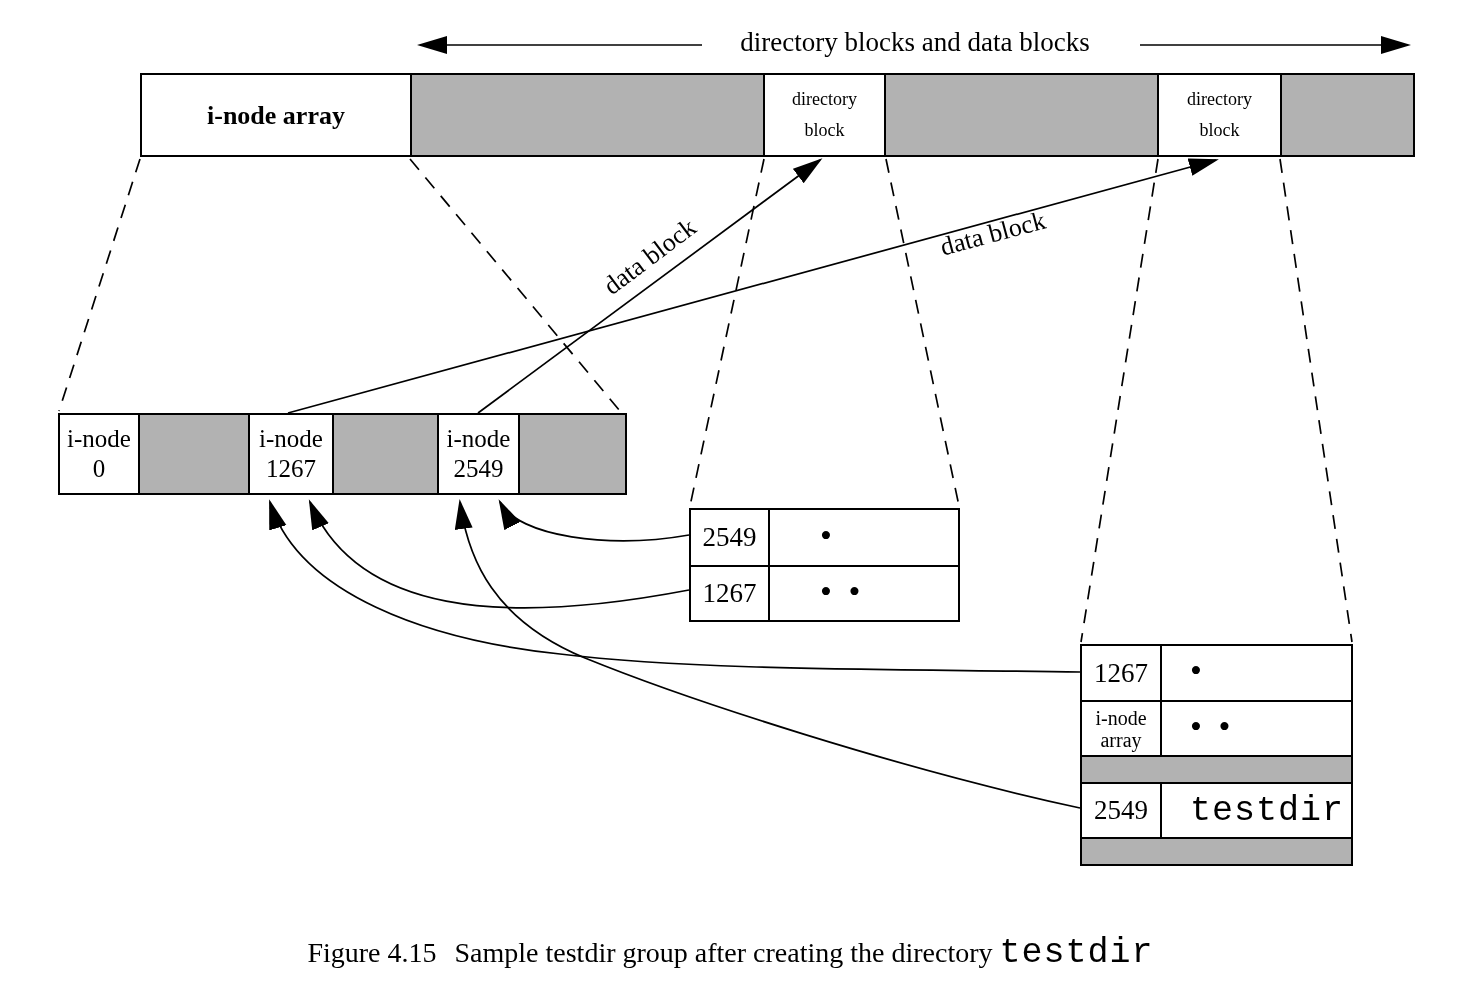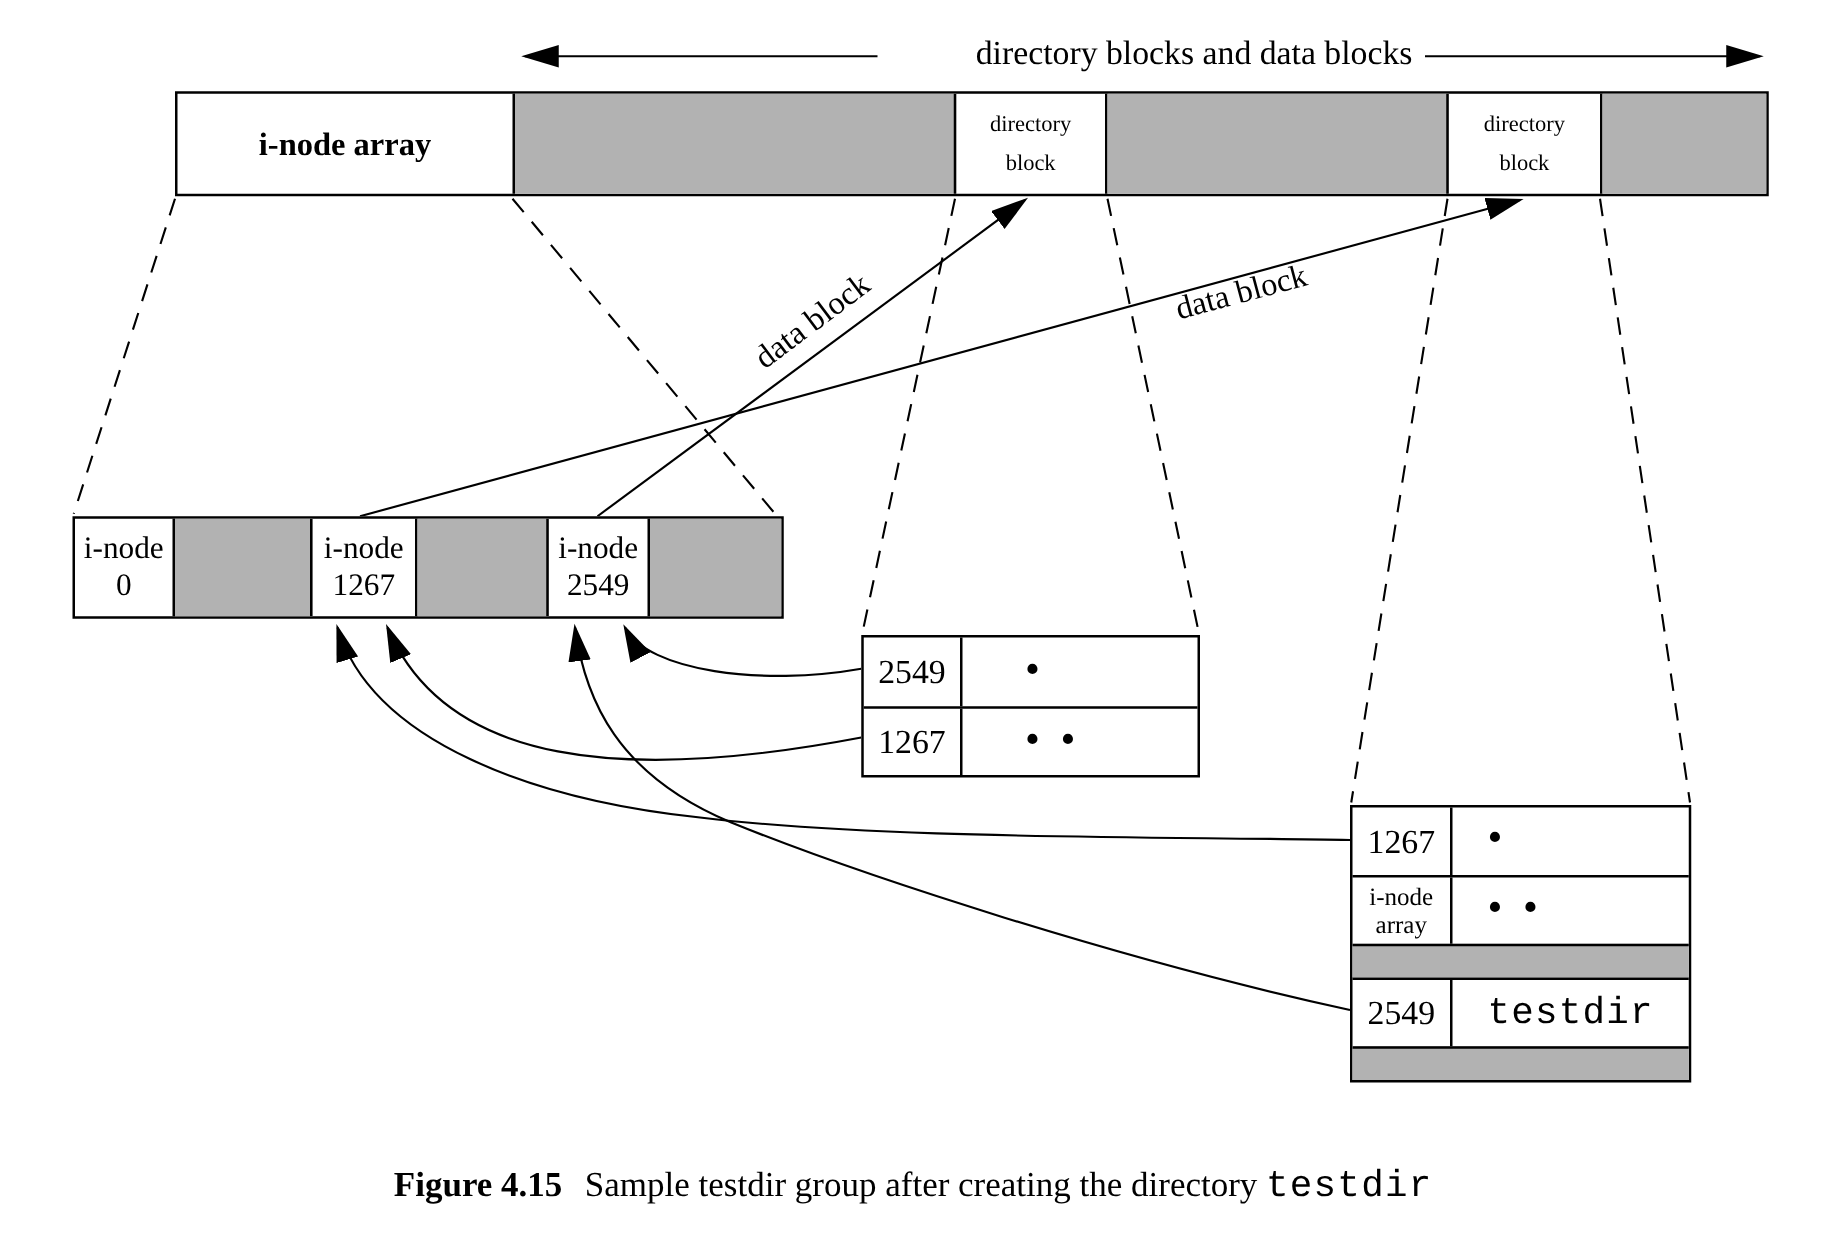--- a/index.html
+++ b/index.html
@@ -15,21 +15,21 @@
   }
   .abs{position:absolute;}
   svg{position:absolute;left:0;top:0;pointer-events:none;}
   svg path,svg line{stroke:var(--line);fill:none;}
   .solid{stroke-width:1.7px;}
   .dashed{stroke-width:1.7px;stroke-dasharray:14 10;}
   .arrowfill{fill:var(--line);stroke:none;}
 
   
   #header-label{
-    left:700px;top:27px;width:430px;text-align:right;
+    left:700px;top:27px;width:430px;text-align:center;
     font-size:27px;white-space:nowrap;
   }
 
   
   #top-bar{
     left:140px;top:73px;width:1275px;height:84px;
     border:2px solid var(--line);box-sizing:border-box;
     display:flex;background:var(--paper);
   }
   .tb-cell{
@@ -86,21 +86,21 @@
   .dt-num{
     box-sizing:border-box;border-right:2px solid var(--line);
     display:flex;flex-direction:column;align-items:center;justify-content:center;
     font-size:27px;text-align:center;
   }
   .dt-entry{
     flex:1;display:flex;align-items:center;
     font-size:27px;
   }
   .dots{font-size:34px;word-spacing:8px;line-height:0;position:relative;top:-2px;}
-  .mono{font-family:"Liberation Mono","DejaVu Sans Mono",monospace;font-size:30px;letter-spacing:1px;}
+  .mono{font-family:"Liberation Mono","DejaVu Sans Mono",monospace;font-size:35px;letter-spacing:1px;}
   .small-label{font-size:20px;line-height:22px;}
 
   #middle-table{left:689px;top:508px;width:271px;}
   #middle-table .dt-row{height:55px;}
   #middle-table .dt-num{width:79px;}
   #middle-table .dt-entry{padding-left:50px;}
 
   #right-table{left:1080px;top:644px;width:273px;}
   #right-table .dt-num{width:80px;}
   #right-table .dt-entry{padding-left:28px;}
@@ -108,21 +108,21 @@
   .rt-r1{height:55px;}
   .rt-gray{height:27px;}
   .rt-r3{height:55px;}
   .rt-gray2{height:27px;}
 
   
   #caption{
     left:0;top:933px;width:1461px;text-align:center;
     font-size:28px;white-space:nowrap;
   }
-  #caption .fig{font-weight:bold;}
+  #caption .fig{font-weight:normal;}
   #caption .gap{display:inline-block;width:18px;}
 </style>
 </head>
 <body>
 
 <div id="stage">
 
   <svg width="1461" height="989" viewBox="0 0 1461 989">
     <defs>
       <marker id="ah" markerUnits="userSpaceOnUse" markerWidth="34" markerHeight="20" refX="27" refY="9" orient="auto">

